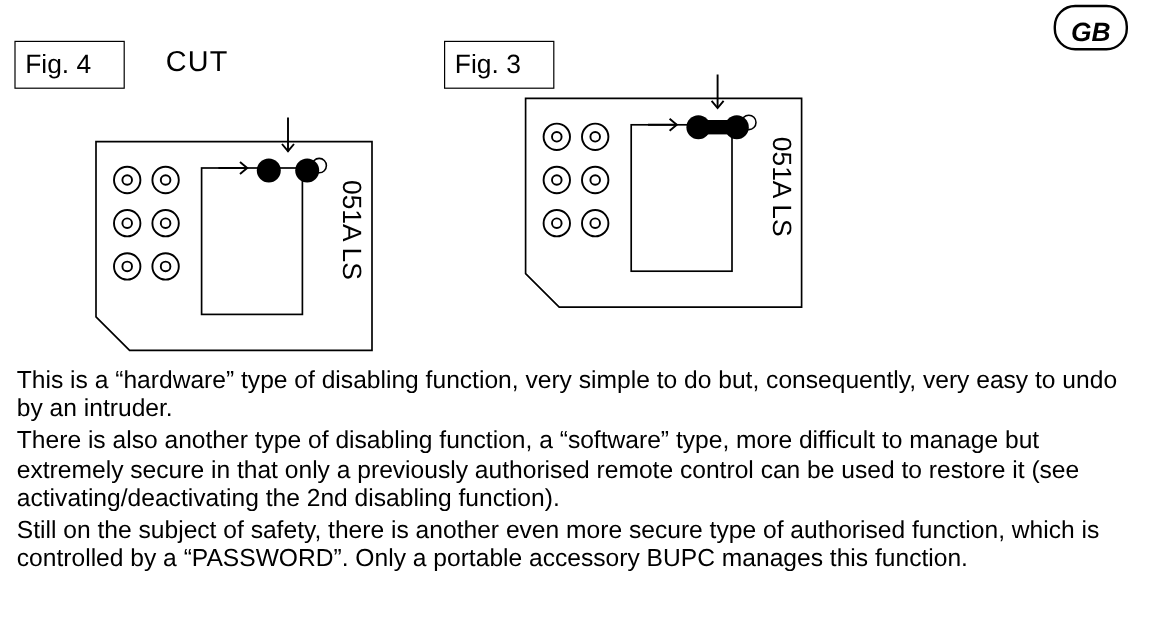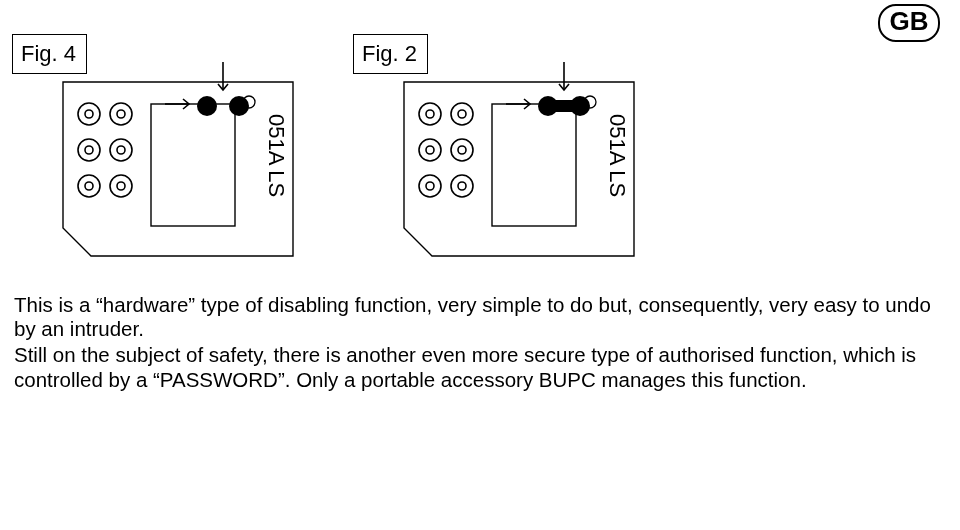--- a/index.html
+++ b/index.html
@@ -14,78 +14,80 @@
   }
   .gb-badge {
     position: absolute;
     top: 4px;
     right: 20px;
     width: 62px;
     height: 38px;
     border: 2.5px solid #000;
     border-radius: 18px / 18px;
     display: flex;
-    align-items: flex-start;
+    align-items: flex-end;
     justify-content: center;
     font-weight: bold;
-    font-size: 26px;
+    font-size: 22px;
+    font-style: italic;
   }
   .figs-row {
     position: absolute;
     top: 30px;
     left: 0;
     width: 100%;
     display: flex;
     gap: 40px;
     padding-left: 12px;
   }
   .fig-block {
     display: flex;
     align-items: flex-start;
     gap: 26px;
   }
   .fig-label-box {
     border: 1.5px solid #000;
-    padding: 6px 10px 6px 8px;
+    padding: 6px 27px 6px 8px;
     font-size: 22px;
     margin-top: 4px;
   }
   .cut-join-label {
     font-size: 24px;
     letter-spacing: 1px;
     margin-top: 8px;
     margin-left: 8px;
   }
   .diagram {
     margin-top: 30px;
     margin-left: -60px;
   }
   .body-text {
     position: absolute;
-    top: 293px;
+    top: 305px;
     left: 14px;
     right: 28px;
     font-size: 20.5px;
     line-height: 1.18;
     color: #000;
   }
   .body-text p { margin: 0 0 2px 0; }
 </style>
 </head>
 <body>
 
 <div class="gb-badge">
   <span>GB</span>
 </div>
 
 <div class="figs-row">
 
   <div class="fig-block">
     <div class="fig-label-box">Fig. 4</div>
     <div>
+      <div class="cut-join-label">CUT</div>
       <div class="diagram">
         <svg width="260" height="210" viewBox="0 0 260 210">
 
           <path d="M 10 22 H 240 V 196 H 38 L 10 168 Z" fill="none" stroke="#000" stroke-width="1.4"></path>
 
           <rect x="98" y="44" width="84" height="122" fill="none" stroke="#000" stroke-width="1.4"></rect>
 
           <g fill="none" stroke="#000" stroke-width="1.6">
             <circle cx="36" cy="54" r="11"></circle>
               <circle cx="36" cy="54" r="4" fill="#fff" stroke="#000"></circle>
@@ -113,21 +115,21 @@
             <polyline points="165,24 170,30 175,24"></polyline>
           </g>
 
           <text x="216" y="54" font-size="22" transform="rotate(90 216 54)" font-family="Arial">051A LS</text>
         </svg>
       </div>
     </div>
   </div>
 
   <div class="fig-block">
-    <div class="fig-label-box">Fig. 2</div>
+    <div class="fig-label-box">Fig. 3</div>
     <div>
       <div class="diagram">
         <svg width="260" height="210" viewBox="0 0 260 210">
           <path d="M 10 22 H 240 V 196 H 38 L 10 168 Z" fill="none" stroke="#000" stroke-width="1.4"></path>
           <rect x="98" y="44" width="84" height="122" fill="none" stroke="#000" stroke-width="1.4"></rect>
           <g fill="none" stroke="#000" stroke-width="1.6">
             <circle cx="36" cy="54" r="11"></circle>
               <circle cx="36" cy="54" r="4" fill="#fff" stroke="#000"></circle>
             <circle cx="68" cy="54" r="11"></circle>
               <circle cx="68" cy="54" r="4" fill="#fff" stroke="#000"></circle>
@@ -154,14 +156,15 @@
           <text x="216" y="54" font-size="22" transform="rotate(90 216 54)" font-family="Arial">051A LS</text>
         </svg>
       </div>
     </div>
   </div>
 
 </div>
 
 <div class="body-text">
   <p>This is a “hardware” type of disabling function, very simple to do but, consequently, very easy to undo by an intruder.</p>
+  <p>There is also another type of disabling function, a “software” type, more difficult to manage but extremely secure in that only a previously authorised remote control can be used to restore it (see activating/deactivating the 2nd disabling function).</p>
   <p>Still on the subject of safety, there is another even more secure type of authorised function, which is controlled by a “PASSWORD”. Only a portable accessory BUPC manages this function.</p>
 </div>
 
 </body></html>

